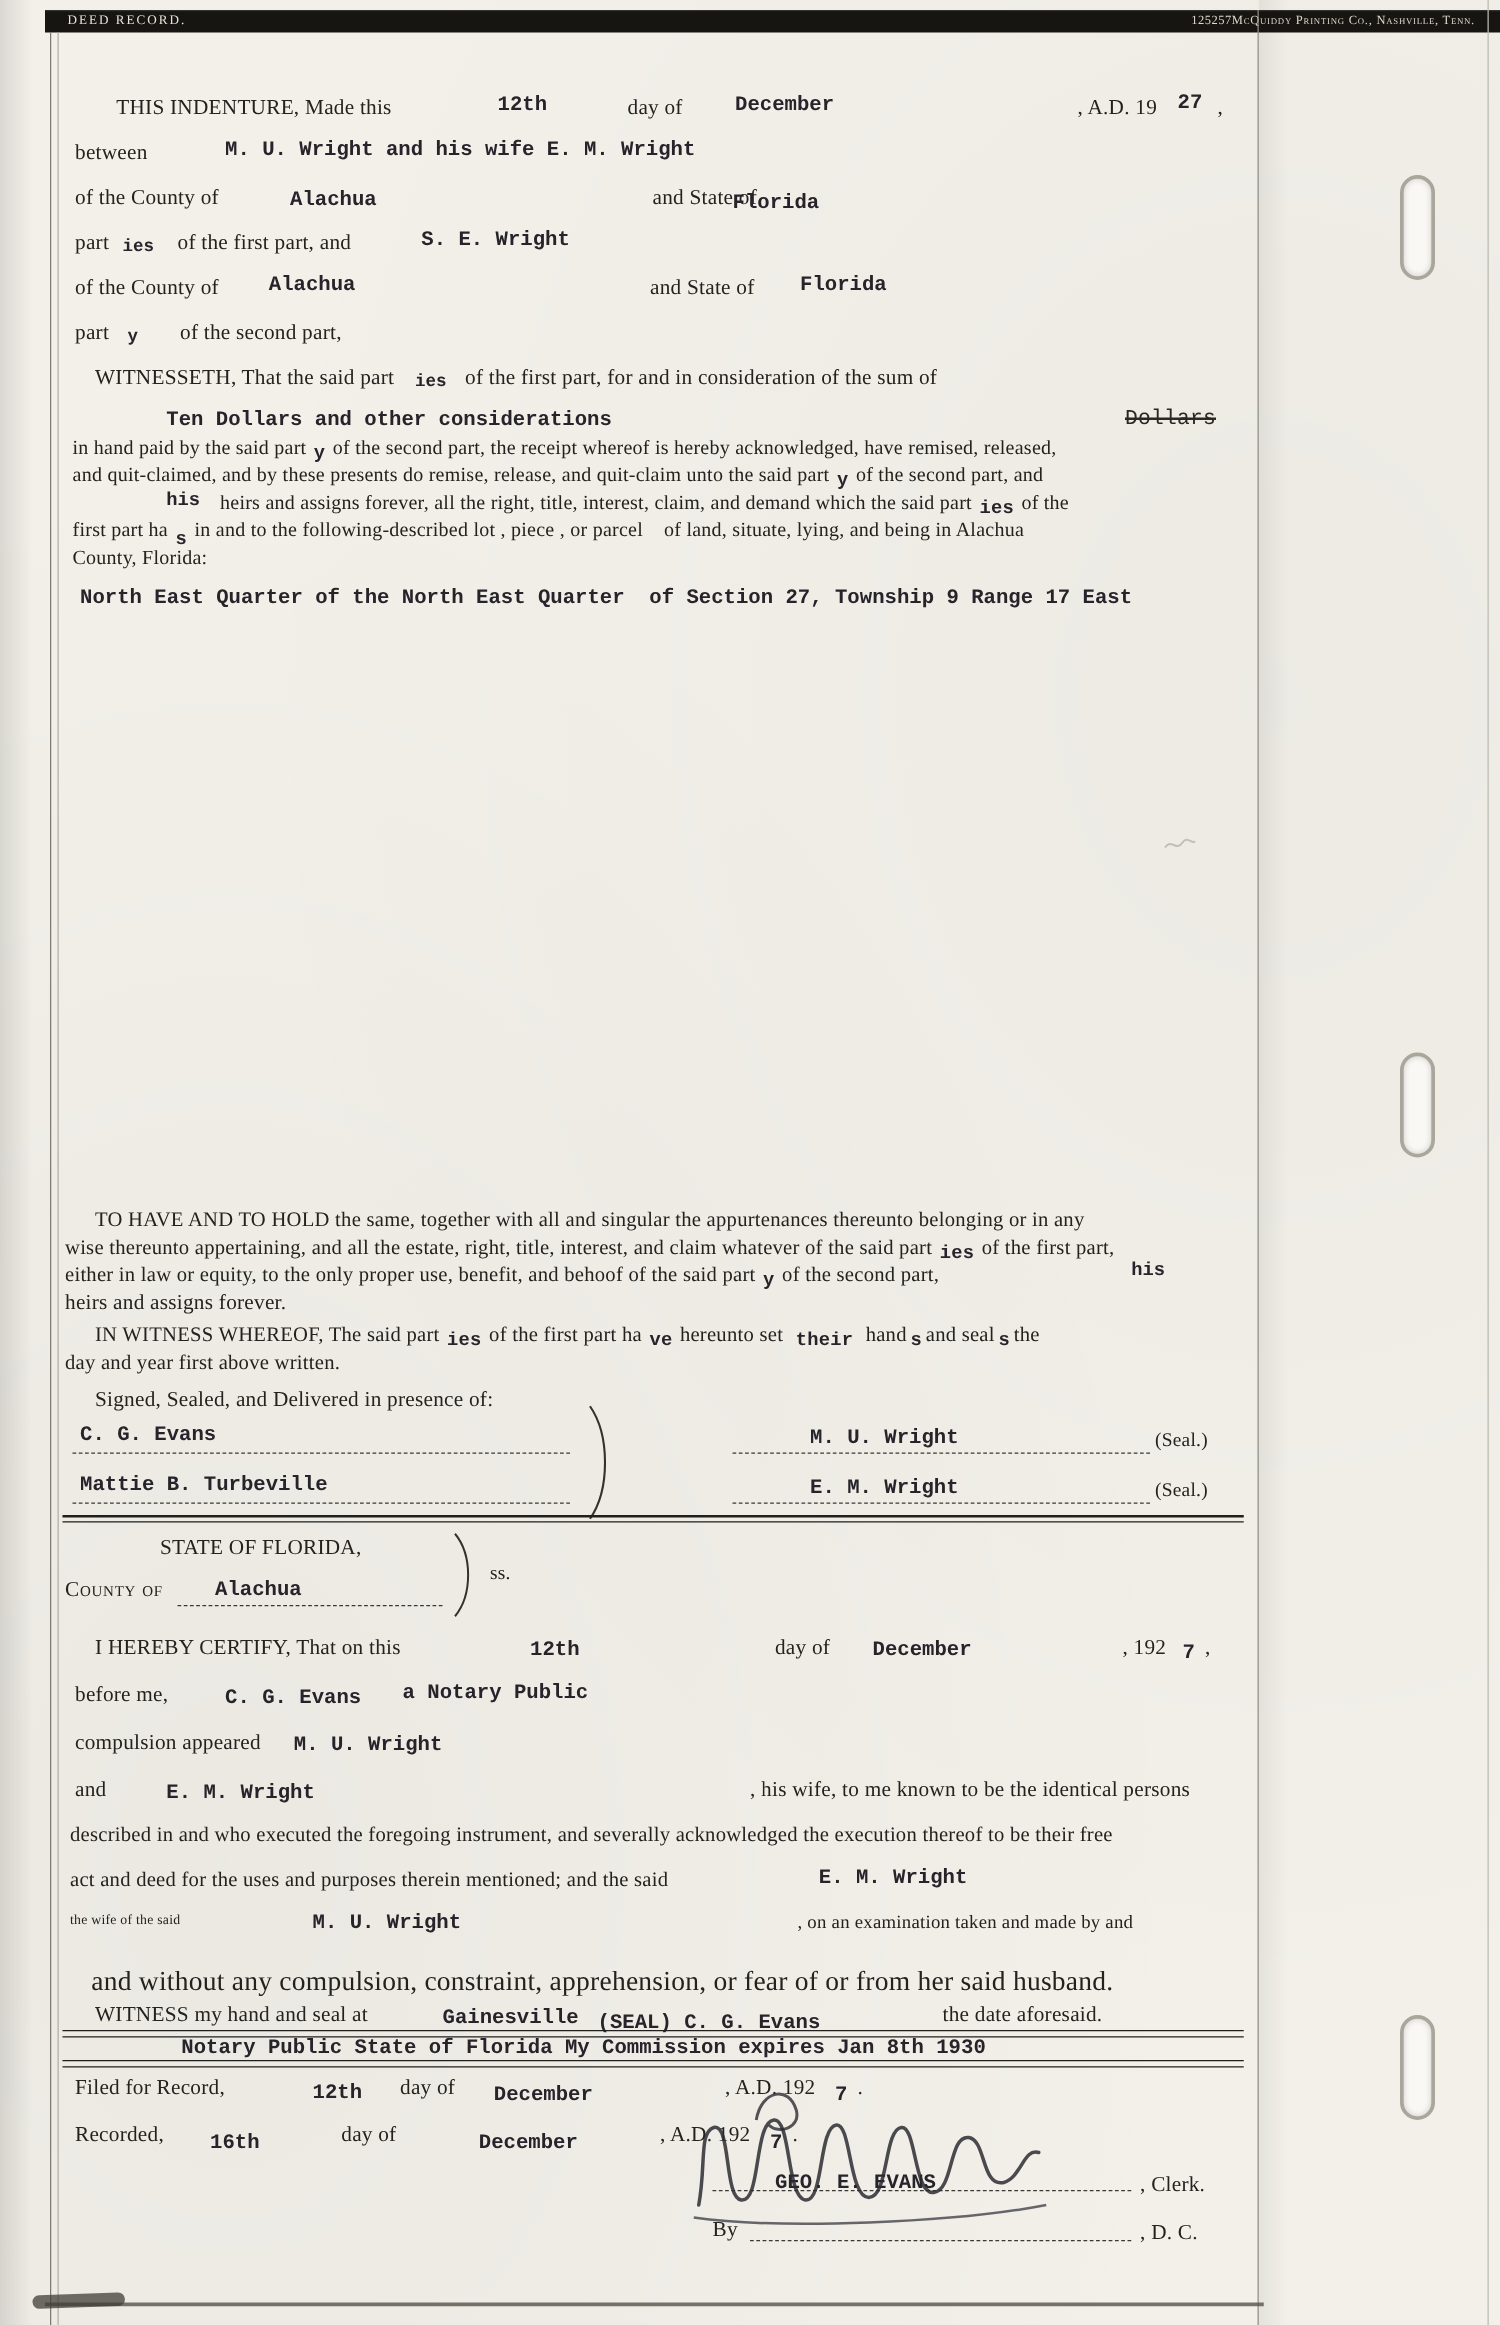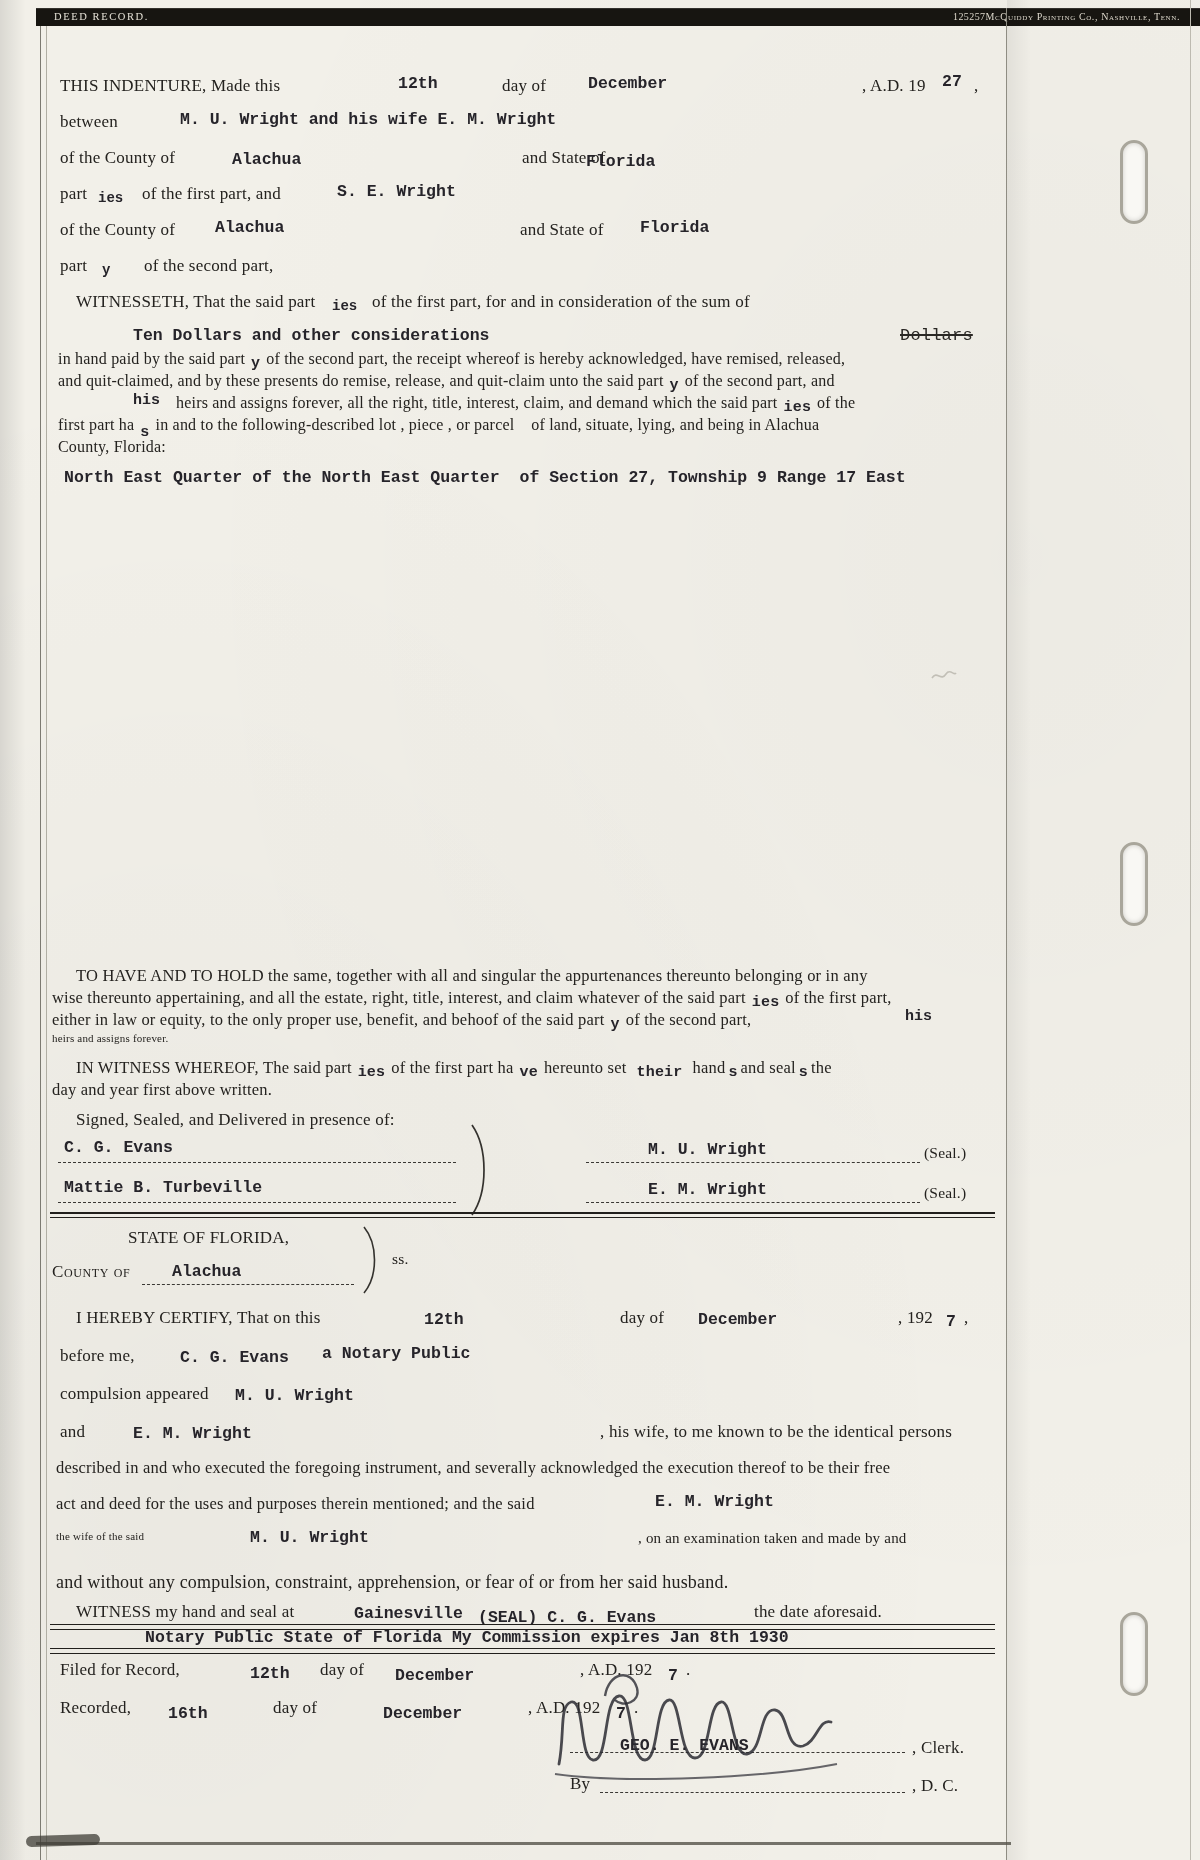--- a/index.html
+++ b/index.html
@@ -60,21 +60,21 @@
   <div class="hole" style="left:1120px;top:842px;"></div>
   <div class="hole" style="left:1120px;top:1612px;"></div>
 
   <div style="position:absolute;left:36px;top:1842px;width:975px;height:3px;background:#55524a;opacity:.8;"></div>
   <div style="position:absolute;left:26px;top:1835px;width:74px;height:11px;background:#3f3d37;border-radius:6px;transform:rotate(-2deg);opacity:.75;"></div>
 
   <svg class="stray" style="left:930px;top:668px;opacity:.45" width="28" height="16" viewBox="0 0 28 16">
     <path d="M2,10 C7,2 11,14 16,6 C20,0 24,8 26,5" stroke="#8f8c80" stroke-width="1.6" fill="none"></path>
   </svg>
 
-  <div class="s" style="left:60px;top:76px">THIS INDENTURE, Made this</div>
+  <div class="s" style="left:93px;top:76px">THIS INDENTURE, Made this</div>
   <div class="t" style="left:398px;top:74px">12th</div>
   <div class="s" style="left:502px;top:76px">day of</div>
   <div class="t" style="left:588px;top:74px">December</div>
   <div class="s" style="left:862px;top:76px">, A.D. 19</div>
   <div class="t" style="left:942px;top:72px">27</div>
   <div class="s" style="left:974px;top:76px">,</div>
 
   <div class="s" style="left:60px;top:112px">between</div>
   <div class="t" style="left:180px;top:110px">M. U. Wright and his wife E. M. Wright</div>
 
@@ -110,21 +110,21 @@
   <div class="s small" style="left:176px;top:394px"><span>heirs and assigns forever, all the right, title, interest, claim, and demand which the said part</span><span class="tf">ies</span><span>of the</span></div>
   <div class="s small" style="left:58px;top:416px"><span>first part ha</span><span class="tf tsub">s</span><span>in and to the following-described lot , piece , or parcel    of land, situate, lying, and being in Alachua</span></div>
   <div class="s small" style="left:58px;top:438px">County, Florida:</div>
 
   <div class="t" style="left:64px;top:468px">North East Quarter of the North East Quarter  of Section 27, Township 9 Range 17 East</div>
 
   <div class="s" style="left:76px;top:966px;font-size:16.5px">TO HAVE AND TO HOLD the same, together with all and singular the appurtenances thereunto belonging or in any</div>
   <div class="s" style="left:52px;top:988px;font-size:16.5px"><span>wise thereunto appertaining, and all the estate, right, title, interest, and claim whatever of the said part</span><span class="tf">ies</span><span>of the first part,</span></div>
   <div class="s" style="left:52px;top:1010px;font-size:16.5px"><span>either in law or equity, to the only proper use, benefit, and behoof of the said part</span><span class="tf">y</span><span>of the second part,</span></div>
   <div class="t" style="left:905px;top:1008px;font-size:15px">his</div>
-  <div class="s" style="left:52px;top:1032px;font-size:11px">heirs and assigns forever.</div>
+  <div class="s" style="left:52px;top:1032px;font-size:17px">heirs and assigns forever.</div>
 
   <div class="s" style="left:76px;top:1058px;font-size:16.5px"><span>IN WITNESS WHEREOF, The said part</span><span class="tf">ies</span><span>of the first part ha</span><span class="tf">ve</span><span>hereunto set</span><span class="tf" style="padding:0 10px">their</span><span>hand</span><span class="tf" style="padding:0 3px">s</span><span>and seal</span><span class="tf" style="padding:0 3px">s</span><span>the</span></div>
   <div class="s" style="left:52px;top:1080px;font-size:16.5px">day and year first above written.</div>
 
   <div class="s" style="left:76px;top:1110px">Signed, Sealed, and Delivered in presence of:</div>
 
   <div class="t" style="left:64px;top:1138px">C. G. Evans</div>
   <div class="dash" style="left:58px;top:1162px;width:398px"></div>
   <div class="t" style="left:64px;top:1178px">Mattie B. Turbeville</div>
   <div class="dash" style="left:58px;top:1202px;width:398px"></div>
@@ -170,21 +170,21 @@
   <div class="t" style="left:133px;top:1424px">E. M. Wright</div>
   <div class="s" style="left:600px;top:1422px">, his wife, to me known to be the identical persons</div>
 
   <div class="s" style="left:56px;top:1458px;font-size:16.5px">described in and who executed the foregoing instrument, and severally acknowledged the execution thereof to be their free</div>
   <div class="s" style="left:56px;top:1494px;font-size:16.5px">act and deed for the uses and purposes therein mentioned; and the said</div>
   <div class="t" style="left:655px;top:1492px">E. M. Wright</div>
 
   <div class="s" style="left:56px;top:1530px;font-size:11px">the wife of the said</div>
   <div class="t" style="left:250px;top:1528px">M. U. Wright</div>
   <div class="s" style="left:638px;top:1530px;font-size:15px">, on an examination taken and made by and</div>
-  <div class="s" style="left:56px;top:1572px;font-size:18px">and without any compulsion, constraint, apprehension, or fear of or from her said husband.</div>
+  <div class="s" style="left:73px;top:1572px;font-size:22px">and without any compulsion, constraint, apprehension, or fear of or from her said husband.</div>
 
   <div class="s" style="left:76px;top:1602px">WITNESS my hand and seal at</div>
   <div class="t" style="left:354px;top:1604px">Gainesville</div>
   <div class="t" style="left:478px;top:1608px">(SEAL) C. G. Evans</div>
   <div class="s" style="left:754px;top:1602px">the date aforesaid.</div>
 
   <div class="dbl" style="left:50px;top:1624px;width:945px;border-top-width:1.6px"></div>
   <div class="t" style="left:145px;top:1628px;background:transparent">Notary Public State of Florida My Commission expires Jan 8th 1930</div>
   <div class="dbl" style="left:50px;top:1648px;width:945px;border-top-width:1.6px"></div>
 

